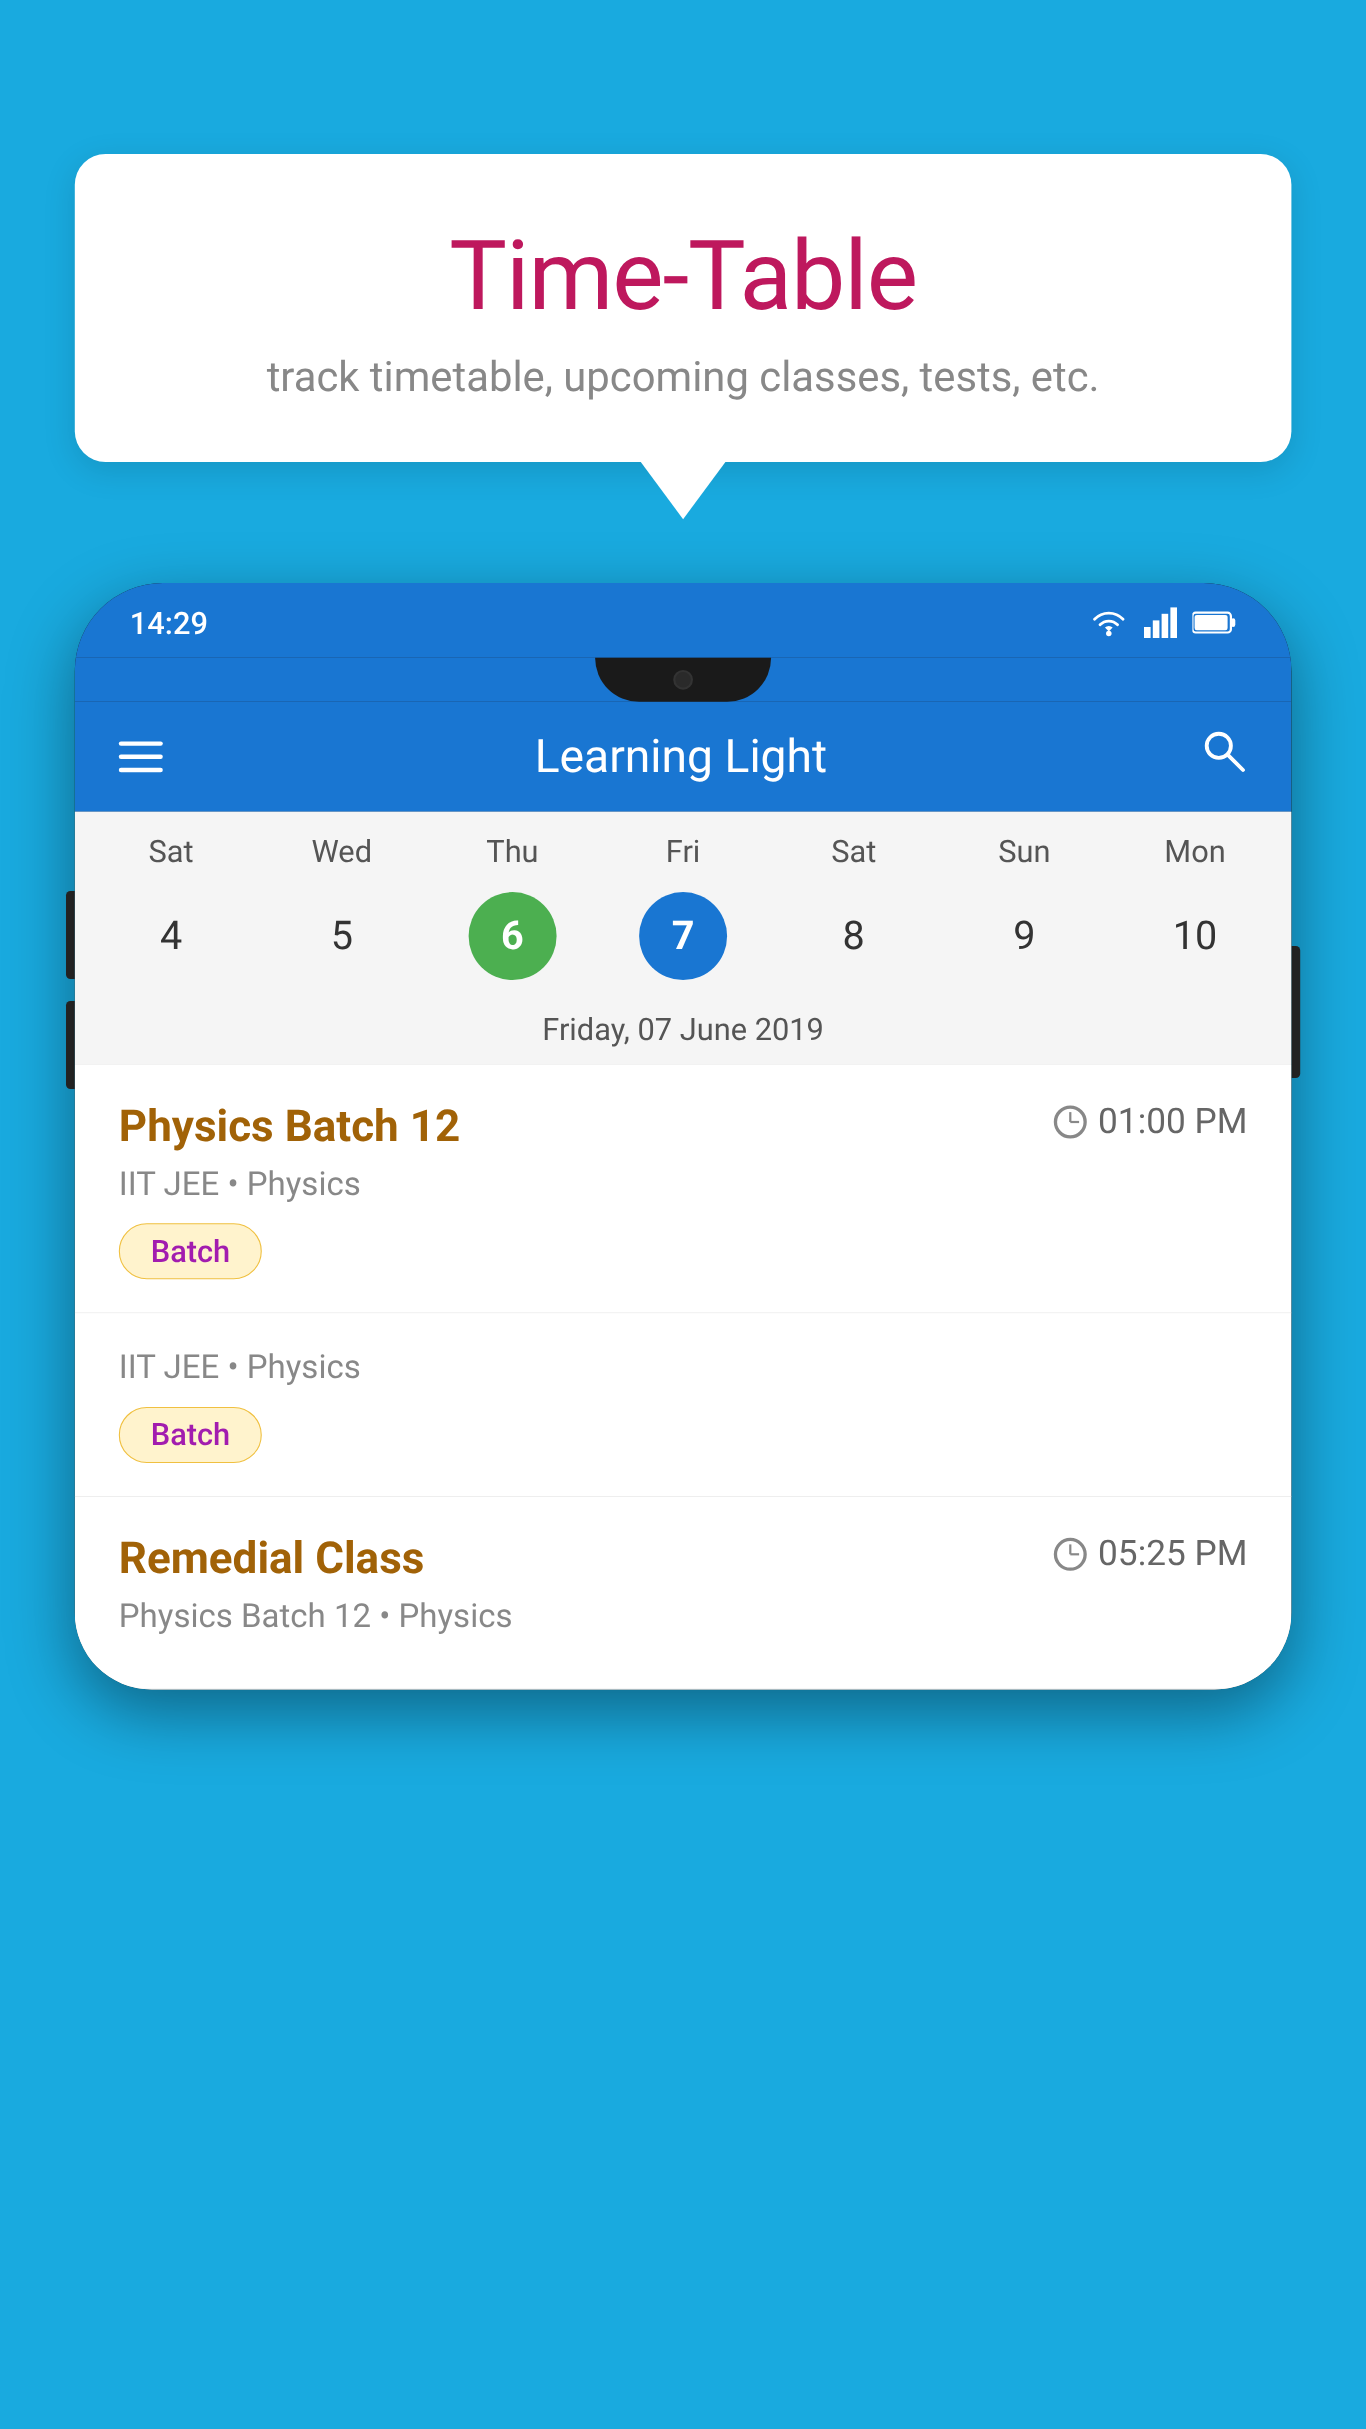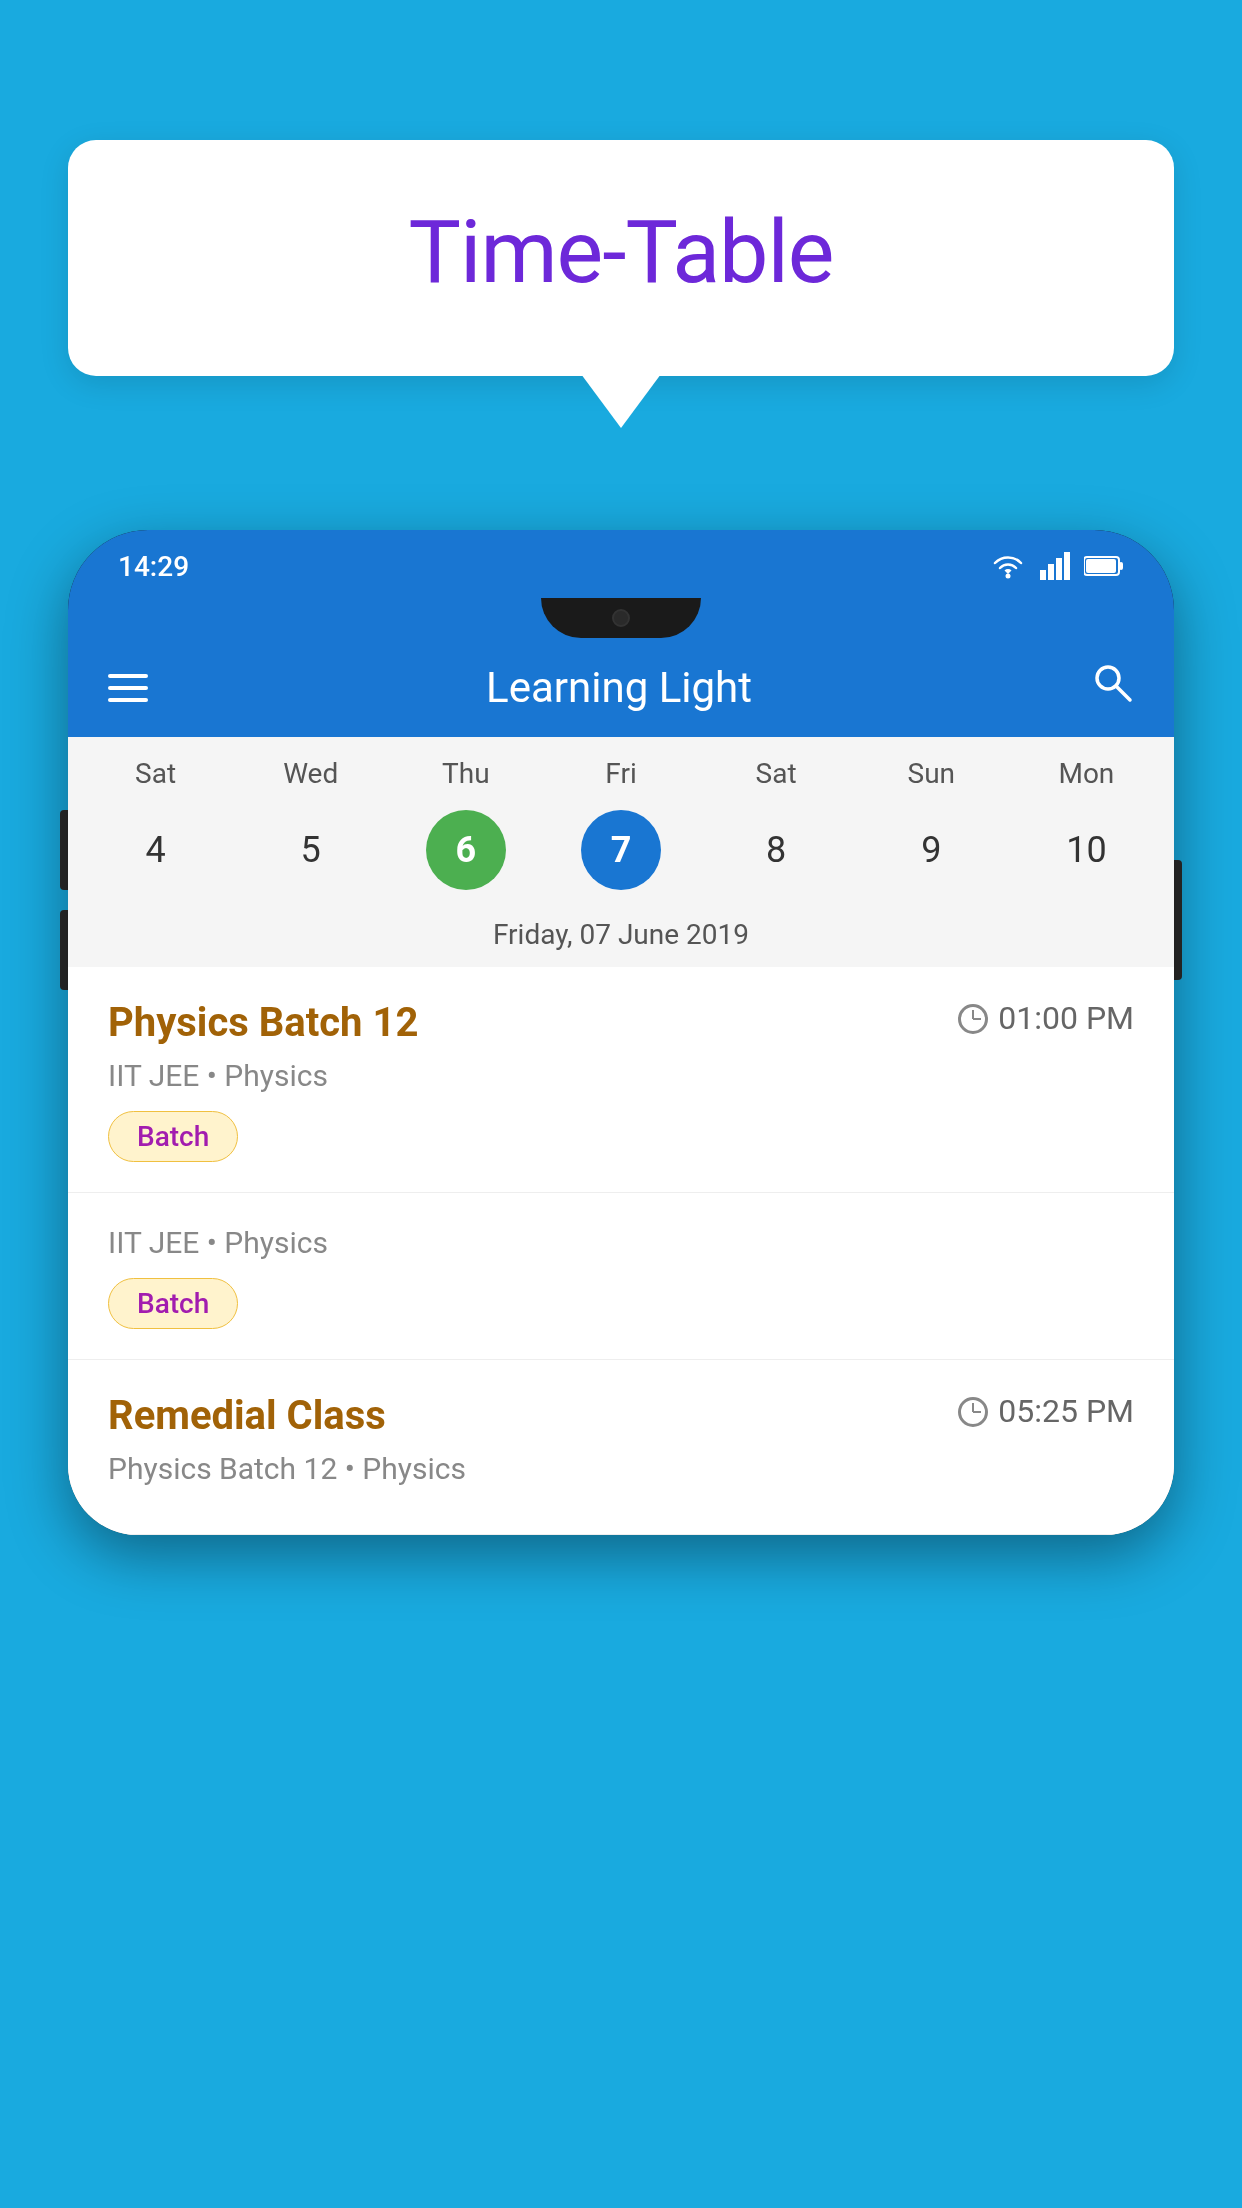--- a/index.html
+++ b/index.html
@@ -40,21 +40,21 @@
       width: 0;
       height: 0;
       border-left: 40px solid transparent;
       border-right: 40px solid transparent;
       border-top: 54px solid white;
     }
 
     .speech-bubble-title {
       font-size: 88px;
       font-weight: 400;
-      color: #6d28d9;
+      color: #be185d;
       margin-bottom: 18px;
       letter-spacing: -1px;
     }
 
     .speech-bubble-subtitle {
       font-size: 38px;
       color: #888;
       font-weight: 400;
     }
 
@@ -337,20 +337,21 @@
       background: #2a2a2a;
       border-radius: 0 4px 4px 0;
     }
   </style>
 </head>
 <body>
 
 <div class="speech-bubble-container">
   <div class="speech-bubble">
     <div class="speech-bubble-title">Time-Table</div>
+    <div class="speech-bubble-subtitle">track timetable, upcoming classes, tests, etc.</div>
   </div>
 </div>
 
 <div class="phone-container">
   <div class="phone-wrapper">
 
     <div class="side-button-left"></div>
     <div class="side-button-left2"></div>
     <div class="side-button-right"></div>
 

